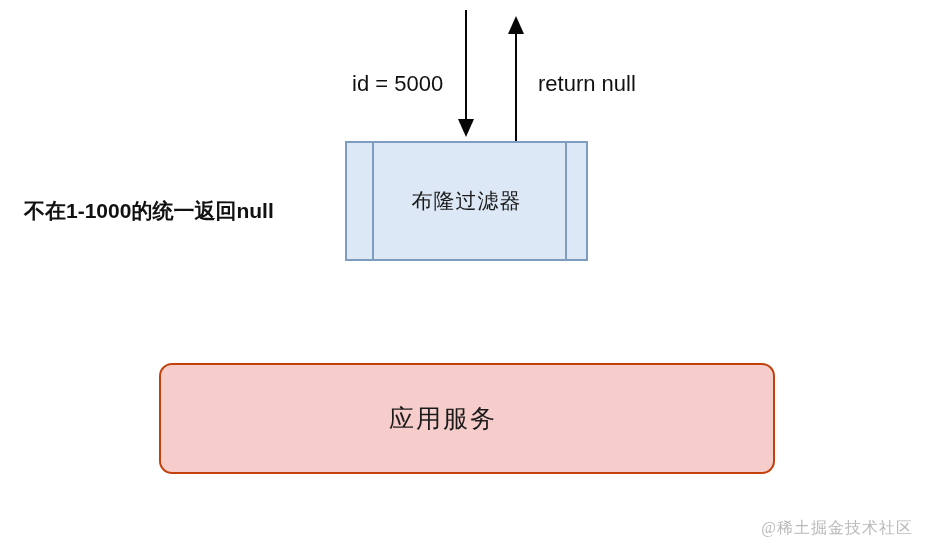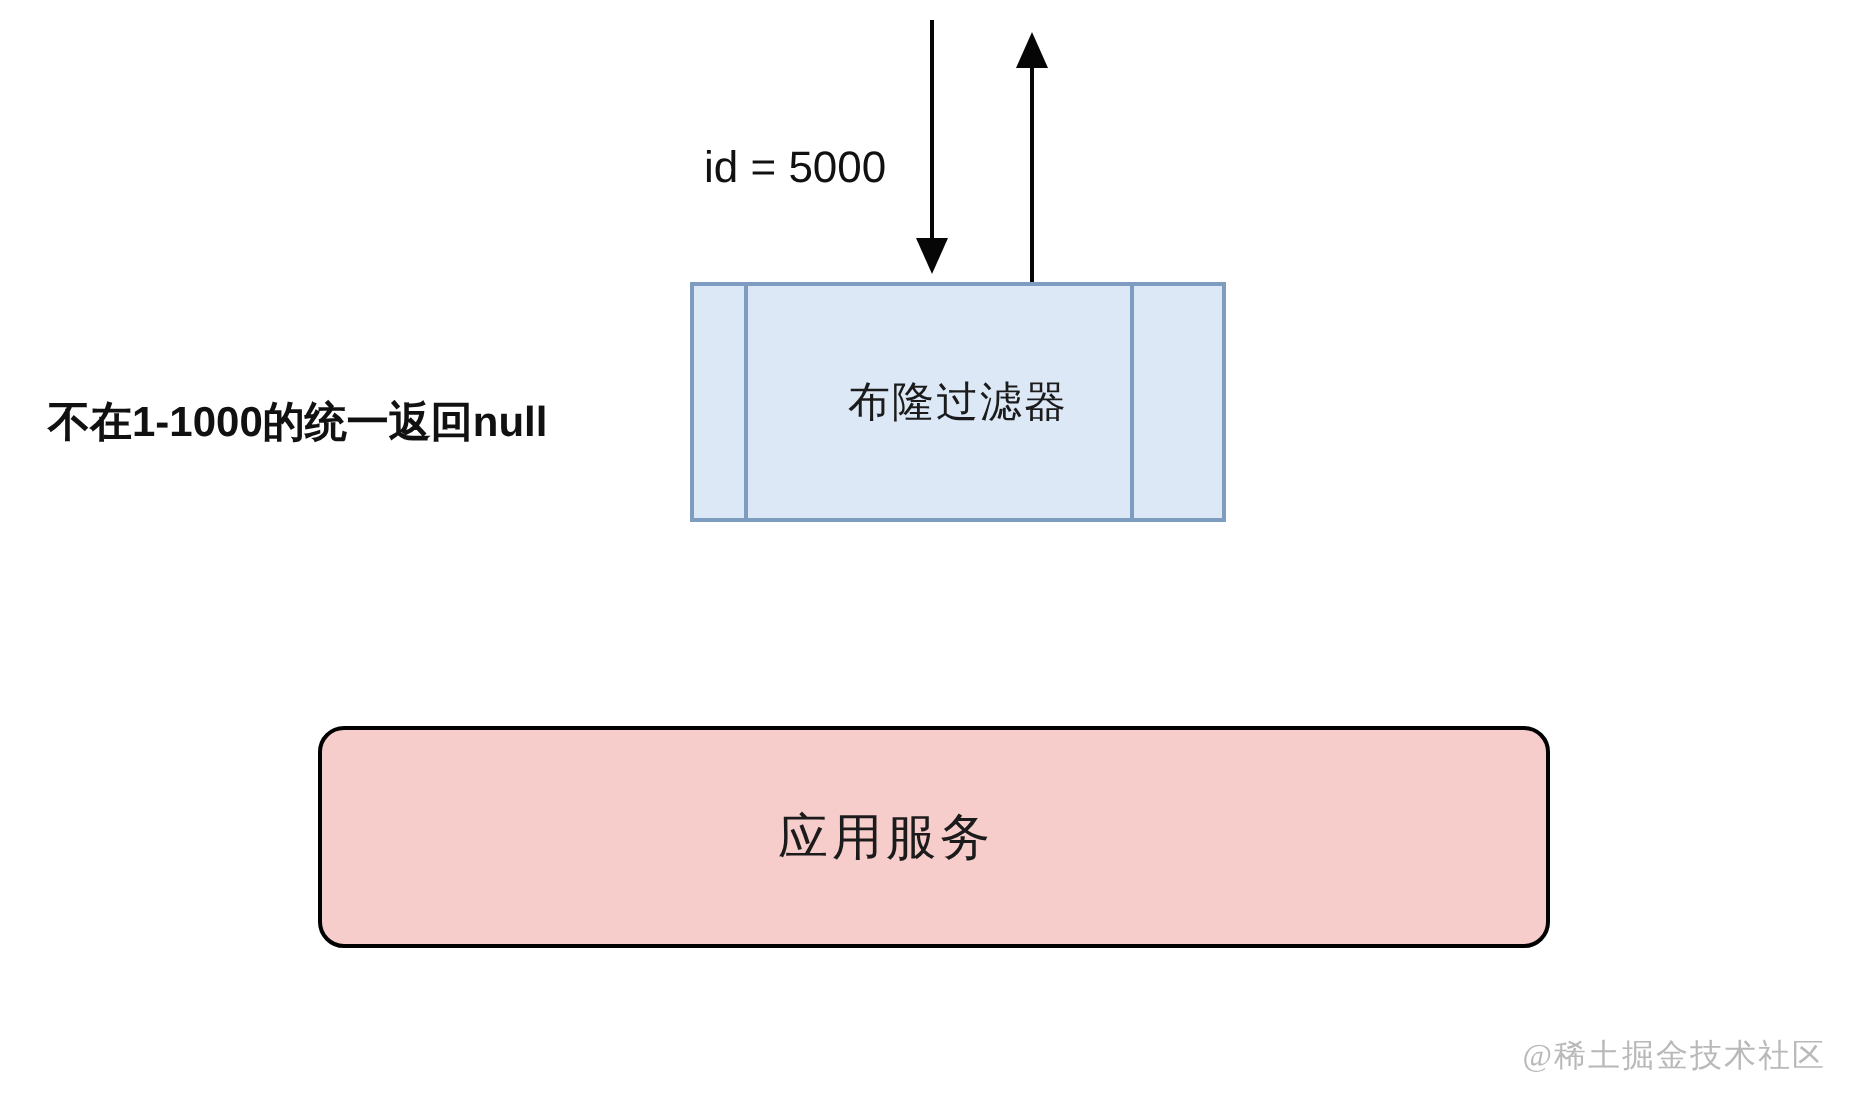--- a/index.html
+++ b/index.html
@@ -16,21 +16,21 @@
     height: 551px;
     background: #ffffff;
     overflow: hidden;
   }
 
   
   .bloom-box {
     position: absolute;
     left: 345px;
     top: 141px;
-    width: 268px;
+    width: 243px;
     height: 120px;
     box-sizing: border-box;
     background: #dde8f7;
     border: 2px solid #7d9cc0;
   }
   .bloom-divider {
     position: absolute;
     top: 0;
     width: 2px;
     height: 100%;
@@ -89,21 +89,21 @@
 
   
   .app-box {
     position: absolute;
     left: 159px;
     top: 363px;
     width: 616px;
     height: 111px;
     box-sizing: border-box;
     background: #f6cdca;
-    border: 2px solid #000000;
+    border: 2px solid #c2410c;
     border-radius: 13px;
   }
   .app-label {
     position: absolute;
     left: 0;
     top: 0;
     width: 100%;
     height: 100%;
     display: flex;
     align-items: center;
@@ -134,20 +134,21 @@
 
   <div class="label bold" style="left:24px; top:178px;">不在1-1000的统一返回null</div>
 
   <div class="arrow-line" style="left:465px; top:10px; height:110px;"></div>
   <div class="arrow-head down" style="left:458px; top:119px;"></div>
 
   <div class="arrow-line" style="left:515px; top:32px; height:109px;"></div>
   <div class="arrow-head up" style="left:508px; top:16px;"></div>
 
   <div class="label" style="left:352px; top:71px;">id = 5000</div>
+  <div class="label" style="left:538px; top:71px;">return null</div>
 
   <div class="bloom-box">
     <div class="bloom-divider left"></div>
     <div class="bloom-divider right"></div>
     <div class="bloom-label">布隆过滤器</div>
   </div>
 
   <div class="app-box">
     <div class="app-label">应用服务</div>
   </div>

